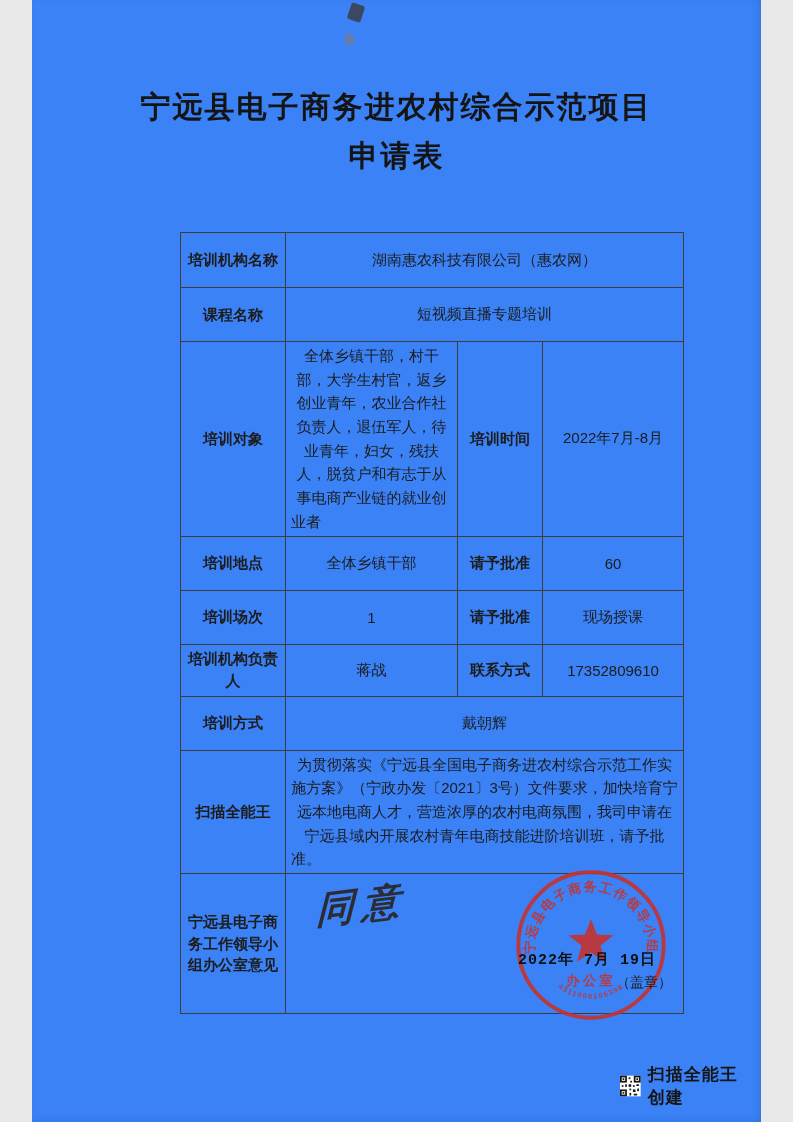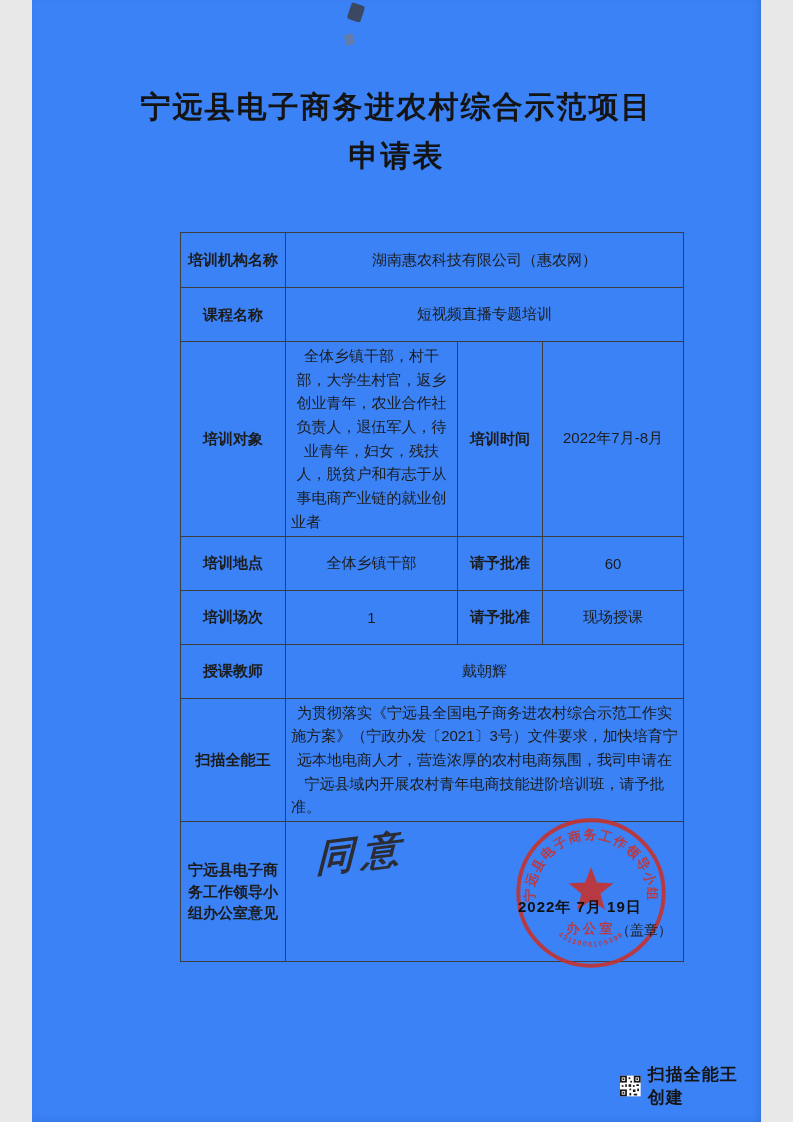--- a/index.html
+++ b/index.html
@@ -48,21 +48,21 @@
     font-size:38px;font-style:italic;font-weight:600;
     letter-spacing:8px;color:#2c2c34;
     transform:rotate(-7deg) skewX(-8deg);
   }
   .seal{
     position:absolute;left:226px;top:-8px;z-index:1;
     width:158px;height:158px;opacity:.88;
   }
   .approval-date{
     position:absolute;left:232px;top:76px;z-index:3;
-    font-size:15px;font-weight:600;color:#101010;letter-spacing:1px;
+    font-size:15px;font-weight:600;color:#101010;letter-spacing:1px;font-family:Liberation Mono, monospace;
   }
   .stamp-note{
     position:absolute;left:330px;top:100px;z-index:3;
     font-size:14px;color:#1d1d1d;
   }
 
   .footer-mark{
     position:absolute;left:588px;top:1063px;
     display:flex;align-items:center;gap:7px;
   }
@@ -108,22 +108,28 @@
       <td>全体乡镇干部</td>
       <td class="lbl">请予批准</td>
       <td>60</td>
     </tr>
     <tr style="height:54px">
       <td class="lbl">培训场次</td>
       <td>1</td>
       <td class="lbl">请予批准</td>
       <td>现场授课</td>
     </tr>
+    <tr style="height:52px">
+      <td class="lbl">培训机构负责人</td>
+      <td>蒋战</td>
+      <td class="lbl">联系方式</td>
+      <td>17352809610</td>
+    </tr>
     <tr style="height:54px">
-      <td class="lbl">授课教师</td>
+      <td class="lbl">培训方式</td>
       <td colspan="3">戴朝辉</td>
     </tr>
     <tr style="height:111px">
       <td class="lbl">扫描全能王</td>
       <td colspan="3" class="txt-left">为贯彻落实《宁远县全国电子商务进农村综合示范工作实施方案》（宁政办发〔2021〕3号）文件要求，加快培育宁远本地电商人才，营造浓厚的农村电商氛围，我司申请在宁远县域内开展农村青年电商技能进阶培训班，请予批准。</td>
     </tr>
     <tr style="height:140px">
       <td class="lbl">宁远县电子商务工作领导小组办公室意见</td>
       <td colspan="3" class="approval-cell">
         <span class="handwriting">同意</span>

